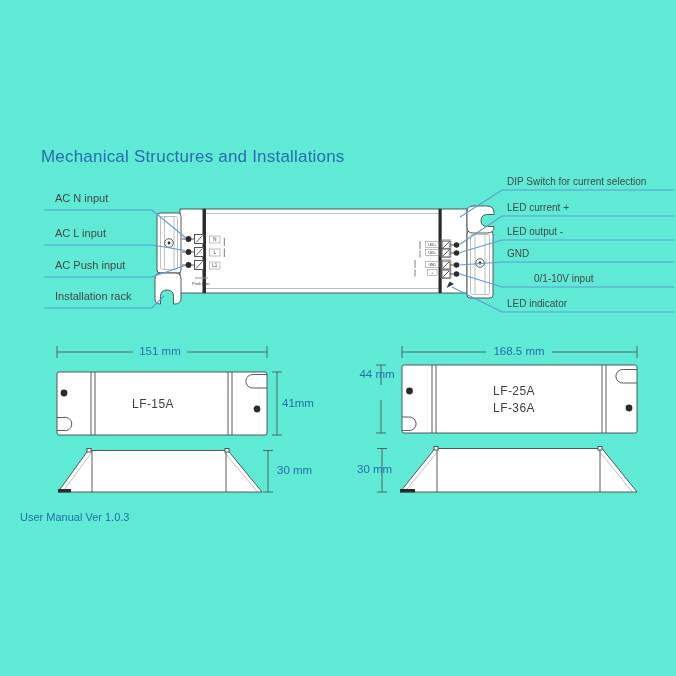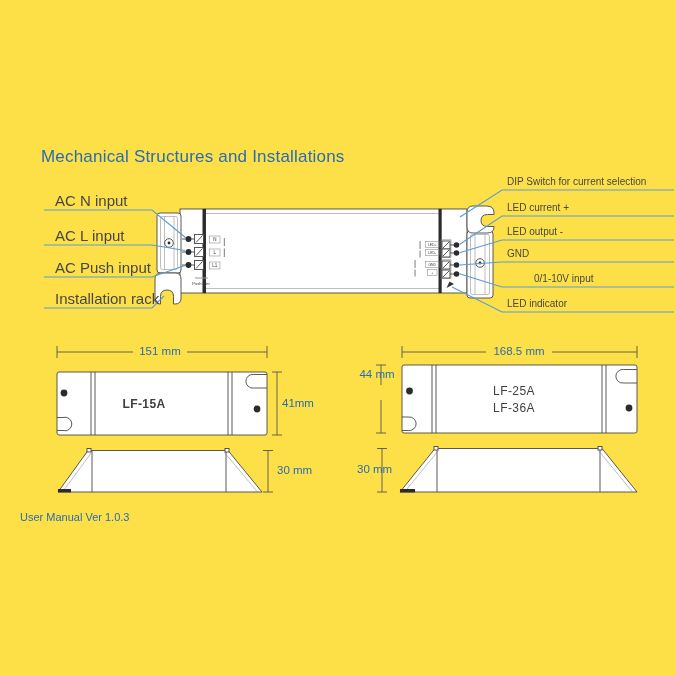--- a/index.html
+++ b/index.html
@@ -1,21 +1,21 @@
 <!DOCTYPE html>
 <html><head>
 <meta charset="utf-8">
 <style>
   html,body{margin:0;padding:0;background:#fff;}
-  .page{position:relative;width:676px;height:676px;background:#fde047;overflow:hidden;
+  .page{position:relative;width:676px;height:676px;background:#5eead4;overflow:hidden;
         font-family:"Liberation Sans","DejaVu Sans",sans-serif;}
   .art{position:absolute;left:0;top:0;}
   .title{position:absolute;left:41px;top:147px;font-size:17px;letter-spacing:.2px;
          color:#2a6cb0;white-space:nowrap;}
-  .lbl{position:absolute;font-size:15px;color:#474747;white-space:nowrap;}
+  .lbl{position:absolute;font-size:11px;color:#474747;white-space:nowrap;}
   .rlbl{font-size:10px;}
   .dim{position:absolute;font-size:11.5px;color:#2a6cb0;white-space:nowrap;}
   .ctr{text-align:center;}
   .model{position:absolute;font-size:12px;letter-spacing:.4px;color:#3f3f3f;
          text-align:center;white-space:nowrap;}
   .footer{position:absolute;left:20px;top:511px;font-size:11px;color:#2a6cb0;white-space:nowrap;}
   
   .s{stroke:#474747;stroke-width:.9;fill:none;}
   .sw{stroke:#474747;stroke-width:.9;fill:#fff;}
   .thin{stroke:#8a8a8a;stroke-width:.55;fill:none;}
@@ -242,21 +242,21 @@
   <div class="lbl rlbl" style="left:507px;top:176px;">DIP Switch for current selection</div>
   <div class="lbl rlbl" style="left:507px;top:202px;">LED current +</div>
   <div class="lbl rlbl" style="left:507px;top:226px;">LED output -</div>
   <div class="lbl rlbl" style="left:507px;top:248px;">GND</div>
   <div class="lbl rlbl" style="left:507px;top:273px;padding-left:27px;">0/1-10V input</div>
   <div class="lbl rlbl" style="left:507px;top:298px;">LED indicator</div>
 
   <div class="dim ctr" style="left:110px;top:345px;width:100px;">151 mm</div>
   <div class="dim" style="left:282px;top:397px;">41mm</div>
   <div class="dim" style="left:277px;top:464px;">30 mm</div>
-  <div class="model" style="left:94px;top:397px;width:100px;font-weight:bold;">LF-15A</div>
+  <div class="model" style="left:103px;top:397px;width:100px;">LF-15A</div>
 
   <div class="dim ctr" style="left:469px;top:345px;width:100px;">168.5 mm</div>
   <div class="dim ctr" style="left:354px;top:368px;width:46px;">44 mm</div>
   <div class="dim" style="left:357px;top:463px;">30 mm</div>
   <div class="model" style="left:464px;top:384px;width:100px;">LF-25A</div>
   <div class="model" style="left:464px;top:401px;width:100px;">LF-36A</div>
 
   <div class="footer">User Manual Ver 1.0.3</div>
 </div>
 

